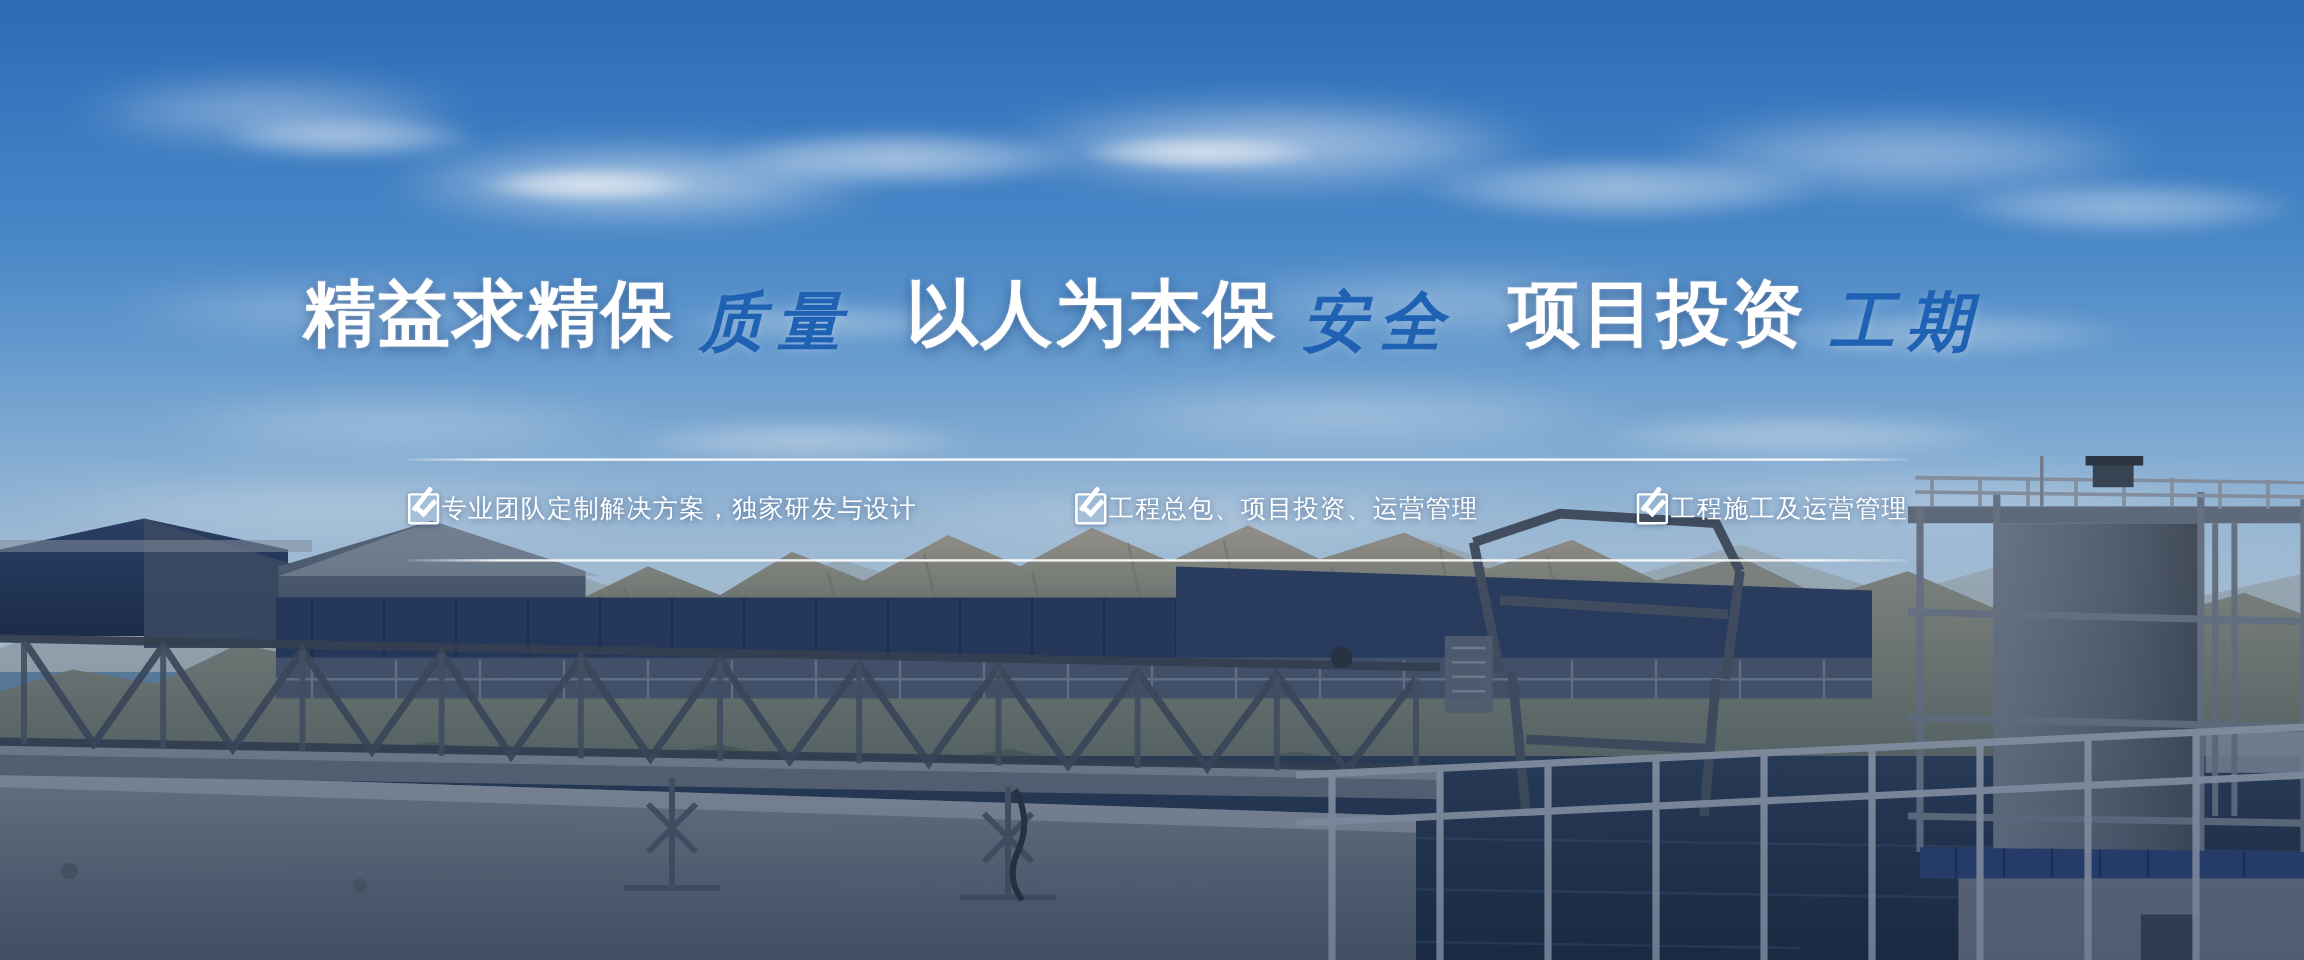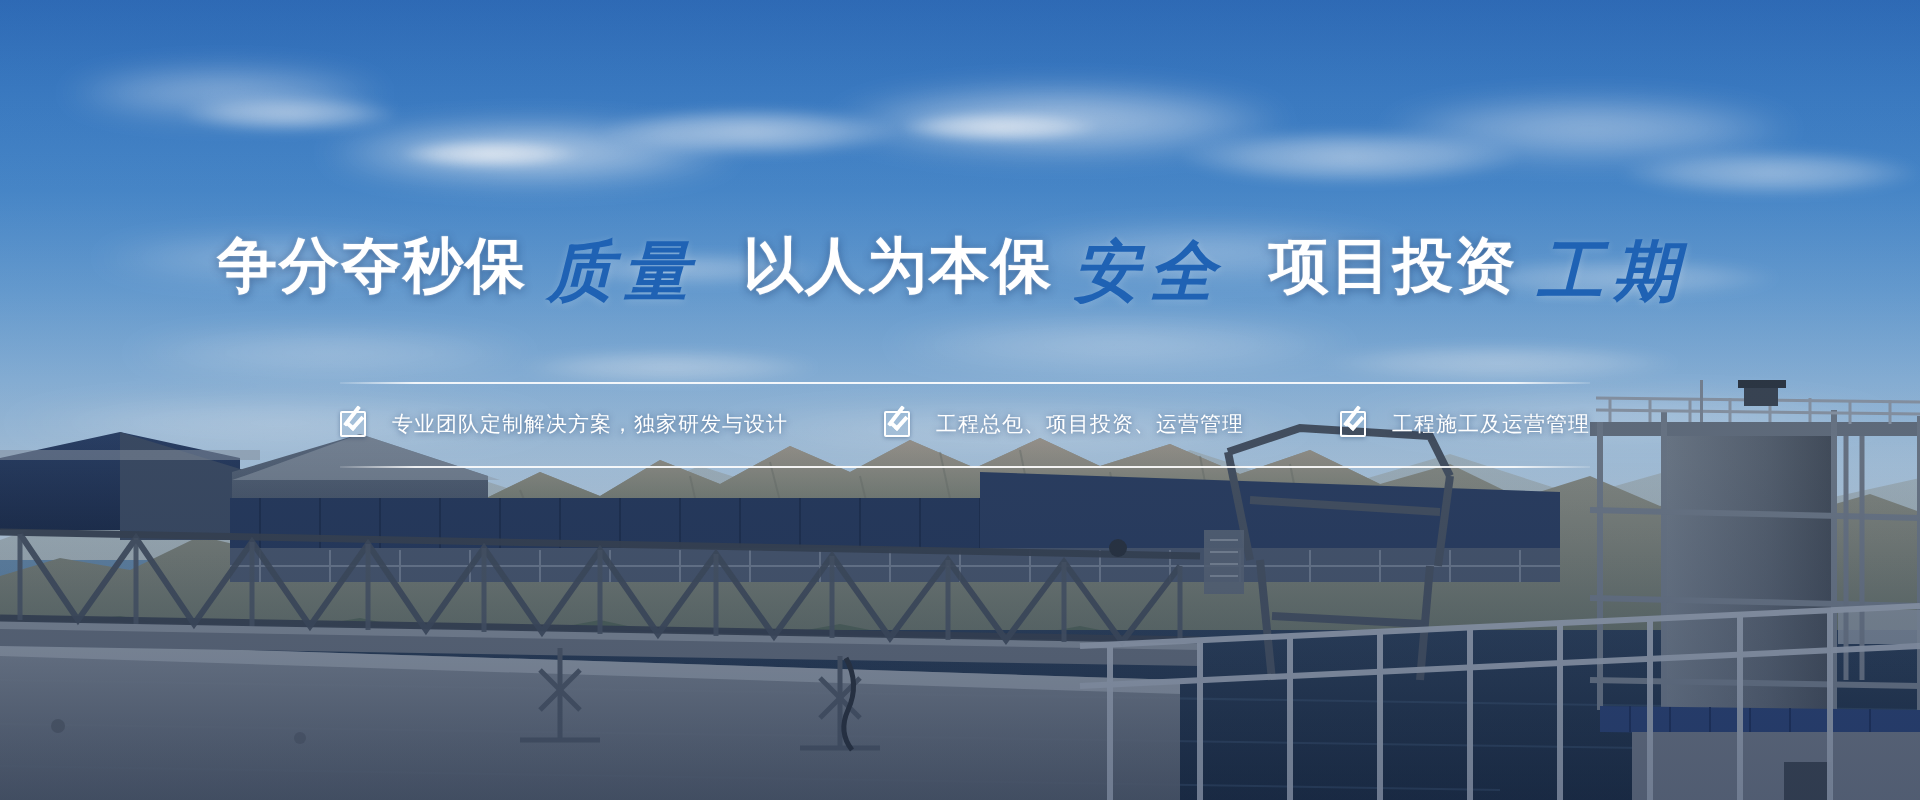--- a/index.html
+++ b/index.html
@@ -53,21 +53,21 @@
   }
   .hl-black{
     font-family:"DejaVu Sans","Liberation Sans",sans-serif;
     font-weight:700;font-size:60px;color:#ffffff;
     letter-spacing:2px;
     text-shadow:0 2px 10px rgba(10,40,90,.45),0 0 2px rgba(255,255,255,.6);
     vertical-align:middle;
   }
   .hl-cal{
     font-family:"DejaVu Serif","Liberation Serif",serif;
-    font-weight:700;font-style:italic;font-size:66px;
+    font-weight:700;font-style:italic;font-size:54px;
     color:#1f62b4;
     letter-spacing:10px;
     margin:0 14px 0 20px;
     vertical-align:middle;
     text-shadow:0 2px 8px rgba(255,255,255,.18);
     position:relative;top:6px;
   }
   .hl-gap{display:inline-block;width:30px;}
 
   
@@ -75,21 +75,21 @@
     position:absolute;left:340px;width:1250px;height:2px;
     background:linear-gradient(90deg,rgba(255,255,255,.12) 0%,rgba(255,255,255,.88) 6%,rgba(255,255,255,.92) 50%,rgba(255,255,255,.88) 94%,rgba(255,255,255,.12) 100%);
   }
   .rule.top{top:382px;}
   .rule.bot{top:466px;}
 
   .features{
     position:absolute;left:340px;top:396px;width:1250px;height:56px;
     display:flex;align-items:center;justify-content:space-between;
   }
-  .feat{display:flex;align-items:center;gap:26px;}
+  .feat{display:flex;align-items:center;gap:2px;}
   .cbox{
     width:22px;height:22px;border:2px solid #ffffff;border-radius:2px;
     position:relative;flex:0 0 auto;
     box-shadow:0 1px 4px rgba(10,40,90,.35);
   }
   .cbox:after{
     content:"";position:absolute;left:2px;top:2px;width:13px;height:7px;
     border-left:4px solid #ffffff;border-bottom:4px solid #ffffff;
     transform:rotate(-48deg) translate(1px,2px);
     transform-origin:center;
@@ -397,21 +397,21 @@
         <path d="M860,298 L820,338"></path>
     </g>
     <path d="M846,278 q14,26 2,52 q-10,22 4,40" stroke="#2b323c" stroke-width="5" fill="none"></path>
   </svg>
 
   <div class="grade"></div>
 
   <div class="content">
 
     <div class="headline">
-      <span class="hl-black">争分夺秒保</span><span class="hl-cal">质量</span><span class="hl-gap"></span><span class="hl-black">以人为本保</span><span class="hl-cal">安全</span><span class="hl-gap"></span><span class="hl-black">项目投资</span><span class="hl-cal">工期</span>
+      <span class="hl-black">精益求精保</span><span class="hl-cal">质量</span><span class="hl-gap"></span><span class="hl-black">以人为本保</span><span class="hl-cal">安全</span><span class="hl-gap"></span><span class="hl-black">项目投资</span><span class="hl-cal">工期</span>
     </div>
 
     <div class="rule top"></div>
 
     <div class="features">
 
       <div class="feat">
         <span class="cbox"></span>
         <span class="feat-label">专业团队定制解决方案，独家研发与设计</span>
       </div>

